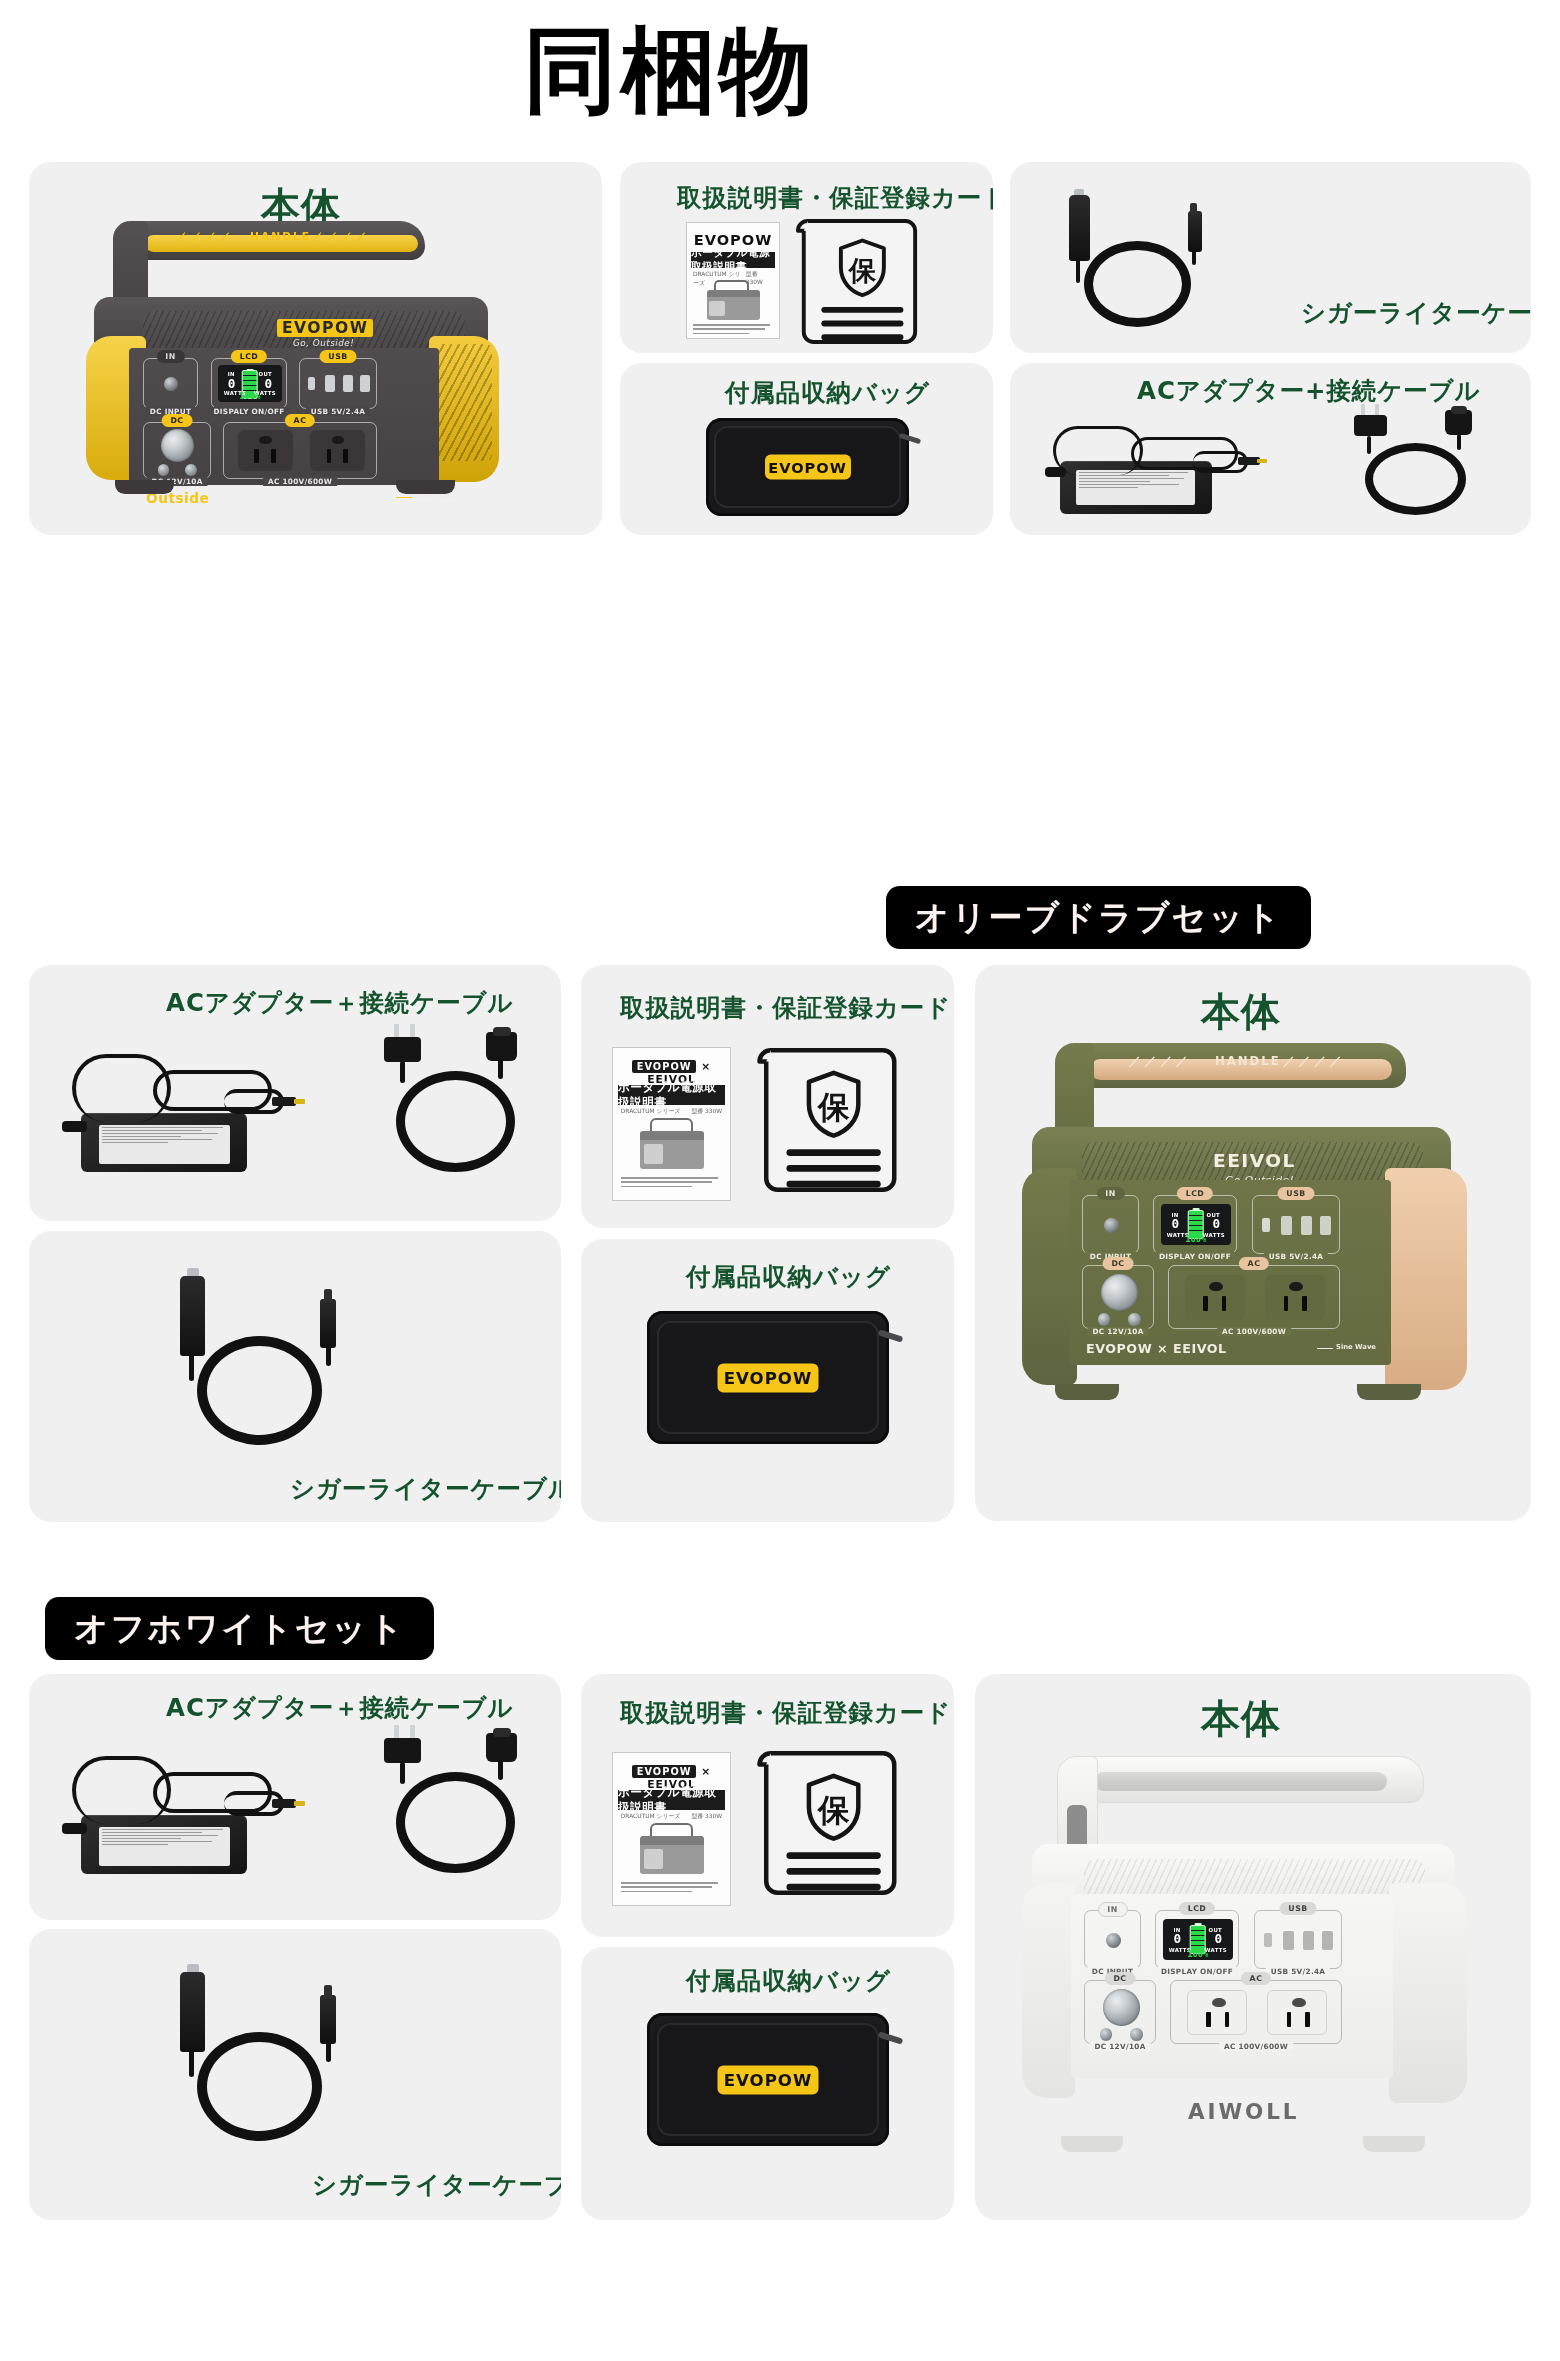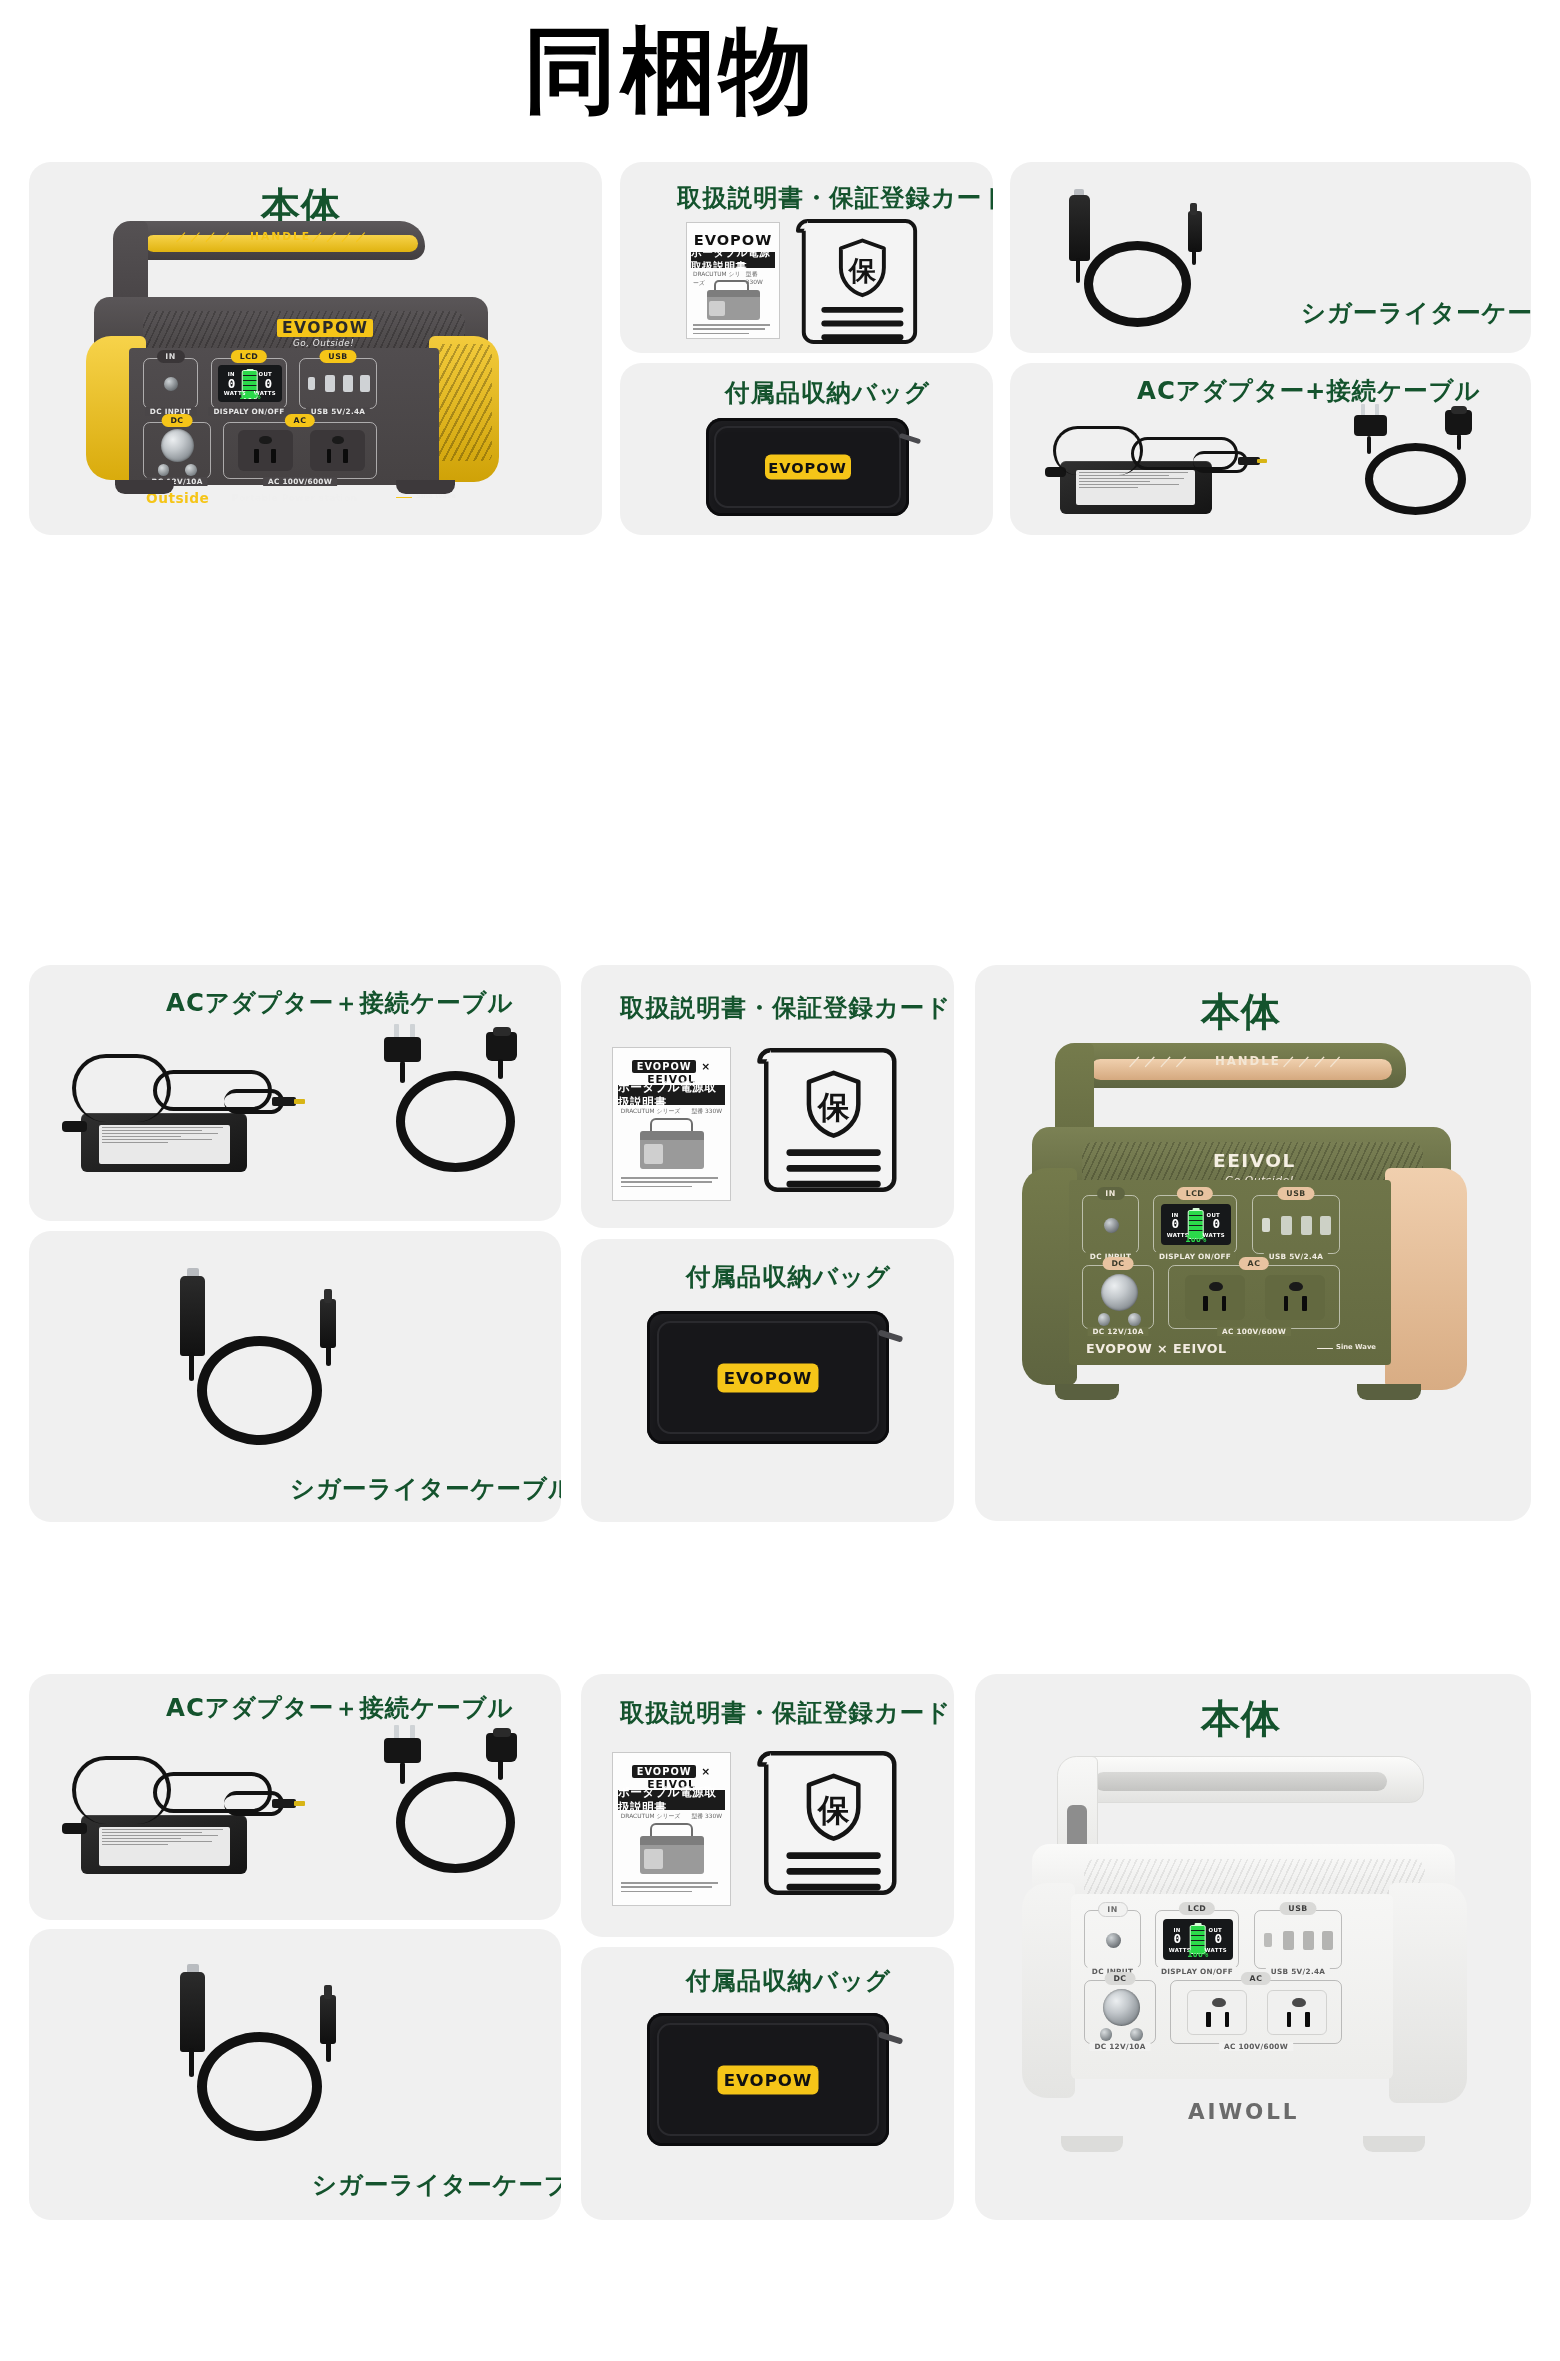--- a/index.html
+++ b/index.html
@@ -412,20 +412,23 @@
       <div class="acprong" style="left:43px; top:0px; width:3.9px; height:11.7px;"></div>
       <div class="acplug" style="left:21.5px; top:10.7px; width:33px; height:21.5px;"></div>
       <div class="iec" style="left:113px; top:5.9px; width:27px; height:25px;"></div>
       <div style="position:absolute; left:119px; top:2px; width:15.6px; height:7.8px; background:#2a2a2a; border-radius:3.9px;"></div>
       <div class="coil" style="left:33px; top:39px; width:101px; height:72px; border-width:8.8px;"></div>
       <div class="wire" style="left:35px; top:32px; width:3.9px; height:17.6px;"></div>
       <div class="wire" style="left:125px; top:30px; width:3.9px; height:15.6px;"></div>
     </div>
   </div>
 
+  <div class="badge-row" style="right:29px; top:886px;">
+    <span class="set-badge">オリーブドラブセット</span>
+  </div>
 
   <div class="panel" style="left:29px; top:965px; width:532px; height:256px;">
     <div class="panel-label" style="left:137px; top:21.5px;">ACアダプター＋接続ケーブル</div>
     <div style="position:absolute; left:23.4px; top:64px; width:273px; height:166px;">
       <div class="adapter-brick" style="left:29px; top:84px; width:166px; height:59px;"></div>
       <div class="adapter-label" style="left:47px; top:96px; width:131px; height:39px;">
         <i style="width:92%"></i>
           <i style="width:76%"></i>
           <i style="width:88%"></i>
           <i style="width:60%"></i>
@@ -588,20 +591,23 @@
       </div>
 
       <div class="bottom-brand" style="left:64px; top:298px; color:#f3ece1; font-size:12.7px;">EVOPOW × EEIVOL</div>
       <div class="sine-mark" style="left:314px; top:300px; color:#efe9de;">Sine Wave</div>
       <div style="position:absolute; left:295px; top:298px; width:15.6px; height:7.8px; border-bottom:1.5px solid #f3ece1; border-radius:50%/100% 100% 0 0;"></div>
       <div class="st-foot" style="left:33px; top:341px; width:64px; height:15.6px; background:#5a6040;"></div>
       <div class="st-foot" style="left:335px; top:341px; width:64px; height:15.6px; background:#5a6040;"></div>
     </div>
   </div>
 
+  <div class="badge-row" style="left:45px; top:1597px;">
+    <span class="set-badge">オフホワイトセット</span>
+  </div>
 
   <div class="panel" style="left:29px; top:1674px; width:532px; height:246px;">
     <div class="panel-label" style="left:137px; top:17.6px;">ACアダプター＋接続ケーブル</div>
     <div style="position:absolute; left:23.4px; top:57px; width:273px; height:166px;">
       <div class="adapter-brick" style="left:29px; top:84px; width:166px; height:59px;"></div>
       <div class="adapter-label" style="left:47px; top:96px; width:131px; height:39px;">
         <i style="width:92%"></i>
           <i style="width:76%"></i>
           <i style="width:88%"></i>
           <i style="width:60%"></i>

